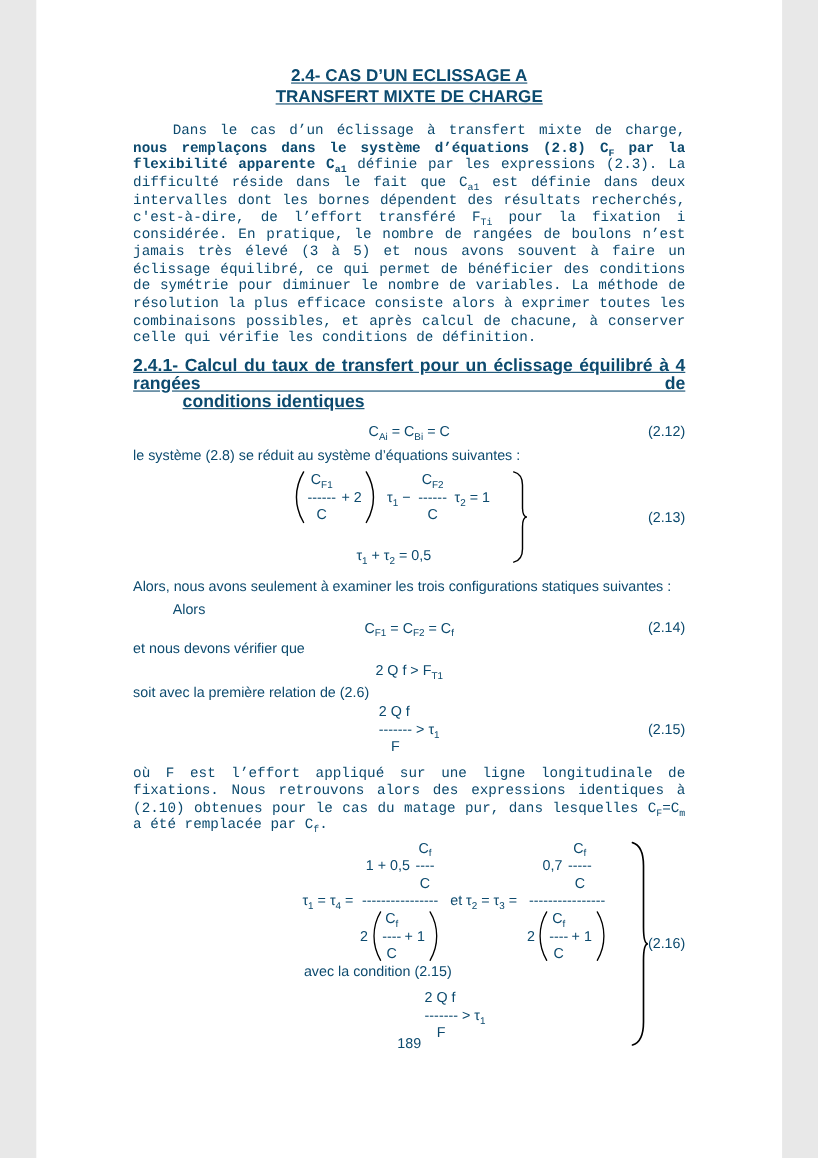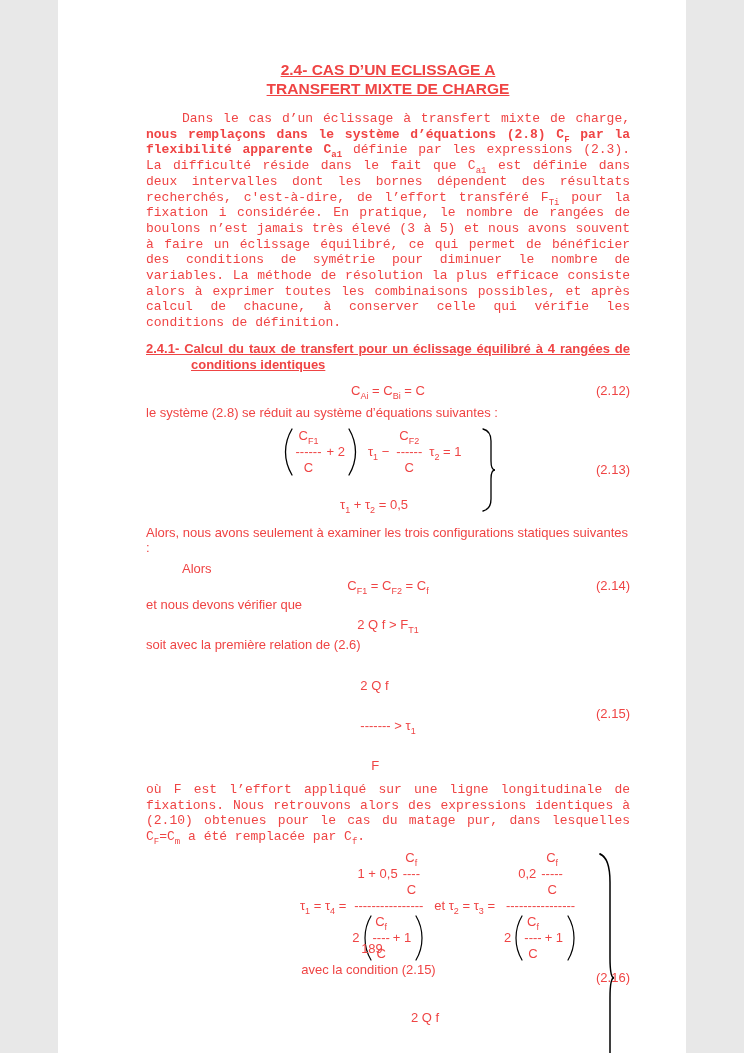--- a/index.html
+++ b/index.html
@@ -1,29 +1,29 @@
 <!DOCTYPE html>
 <html><head>
 <meta charset="utf-8">
 <style>
   * { margin:0; padding:0; box-sizing:border-box; }
   html,body { background:#e8e8e8; }
   .page {
-    width:628px; height:1053px; margin:0 auto; background:#ffffff; color:#ef4444;
+    width:678px; height:1053px; margin:0 auto; background:#ffffff; color:#0c4a6e;
     font-family:"Liberation Sans","DejaVu Sans",sans-serif;
     font-size:13px; line-height:15.7px;
-    padding:60px 56px 0 88px; position:relative; overflow:hidden;
+    padding:60px 88px 0 88px; position:relative; overflow:hidden;
   }
   .b { font-weight:bold; }
   sub { font-size:9px; line-height:0; }
   .title { text-align:center; font-weight:bold; font-size:15.5px; line-height:19px; }
   .title .tline { text-decoration:underline; }
   p.body { text-align:justify; margin-top:13px;font-family:Liberation Mono, monospace; }
   .indent1 { text-indent:36px; }
-  .h241 { font-weight:bold; font-size:13px; line-height:16.5px; margin-top:10px; }
+  .h241 { font-weight:bold; font-size:16px; line-height:16.5px; margin-top:10px; }
   .h241 .l1 { text-align:justify; text-align-last:justify; text-decoration:underline; }
   .h241 .l2 { margin-left:45px; text-decoration:underline; }
   .h2411 { margin-top:9px; }
   .h2411 span { text-decoration:underline; }
   .stmt { margin-top:7px; }
   .stmt.ind { text-indent:36px; }
   .tight { margin-top:3px; }
 
   
   .eqrow { position:relative; text-align:center; margin-top:9px; line-height:16px; }
@@ -40,21 +40,21 @@
   .eqline1 { display:flex; align-items:center; line-height:16px; }
   .eqline1 .gap { margin:0 7px; }
   .plus2 { margin-left:5px; }
   .eqline2 { margin-top:10px; line-height:16px; }
   .bracewrap { margin-left:12px; display:flex; }
   .bracewrap svg { height:100%; }
 
   
   .eq215 { position:relative; margin-top:1px; text-align:center; line-height:16px; }
   .qcol { display:inline-block; text-align:left; }
-  .qcol > div { line-height:16px;margin-top:24px; }
+  .qcol > div { line-height:16px; }
   .qcol .fline { padding-left:11px; }
 
   
   .eq216 { position:relative; margin-top:5px; display:flex; align-items:stretch; }
   .eq216-left { width:445px; }
   .eq216-main { display:flex; align-items:center; justify-content:center; padding-left:140px; line-height:16px; }
   .bigfrac { display:inline-flex; flex-direction:column; align-items:center; margin-left:6px; }
   .bf-num { display:flex; align-items:center; line-height:16px; }
   .bf-num .pre { margin-right:5px; }
   .bf-bar { line-height:16px; }
@@ -182,21 +182,21 @@
             </span>
             <span class="dplus">+ 1</span>
             <svg width="11" height="48" viewBox="0 0 11 48">
                 <path d="M2,2 Q8,12 8,24 Q8,36 2,46" fill="none" stroke="#000" stroke-width="1.2" stroke-linecap="round"></path>
               </svg>
           </span>
         </span>
         <span class="midsep"><span>et τ</span><sub>2</sub><span> = τ</span><sub>3</sub><span> = </span></span>
         <span class="bigfrac" style="margin-left:0">
           <span class="bf-num">
-            <span class="pre">0,2</span>
+            <span class="pre">0,7</span>
             <span class="frac">
               <span><span>C</span><sub>f</sub></span>
               <span>-----</span>
               <span>C</span>
             </span>
           </span>
           <span class="bf-bar">----------------</span>
           <span class="bf-den">
             <span class="dpre">2</span>
             <svg width="11" height="48" viewBox="0 0 11 48">

